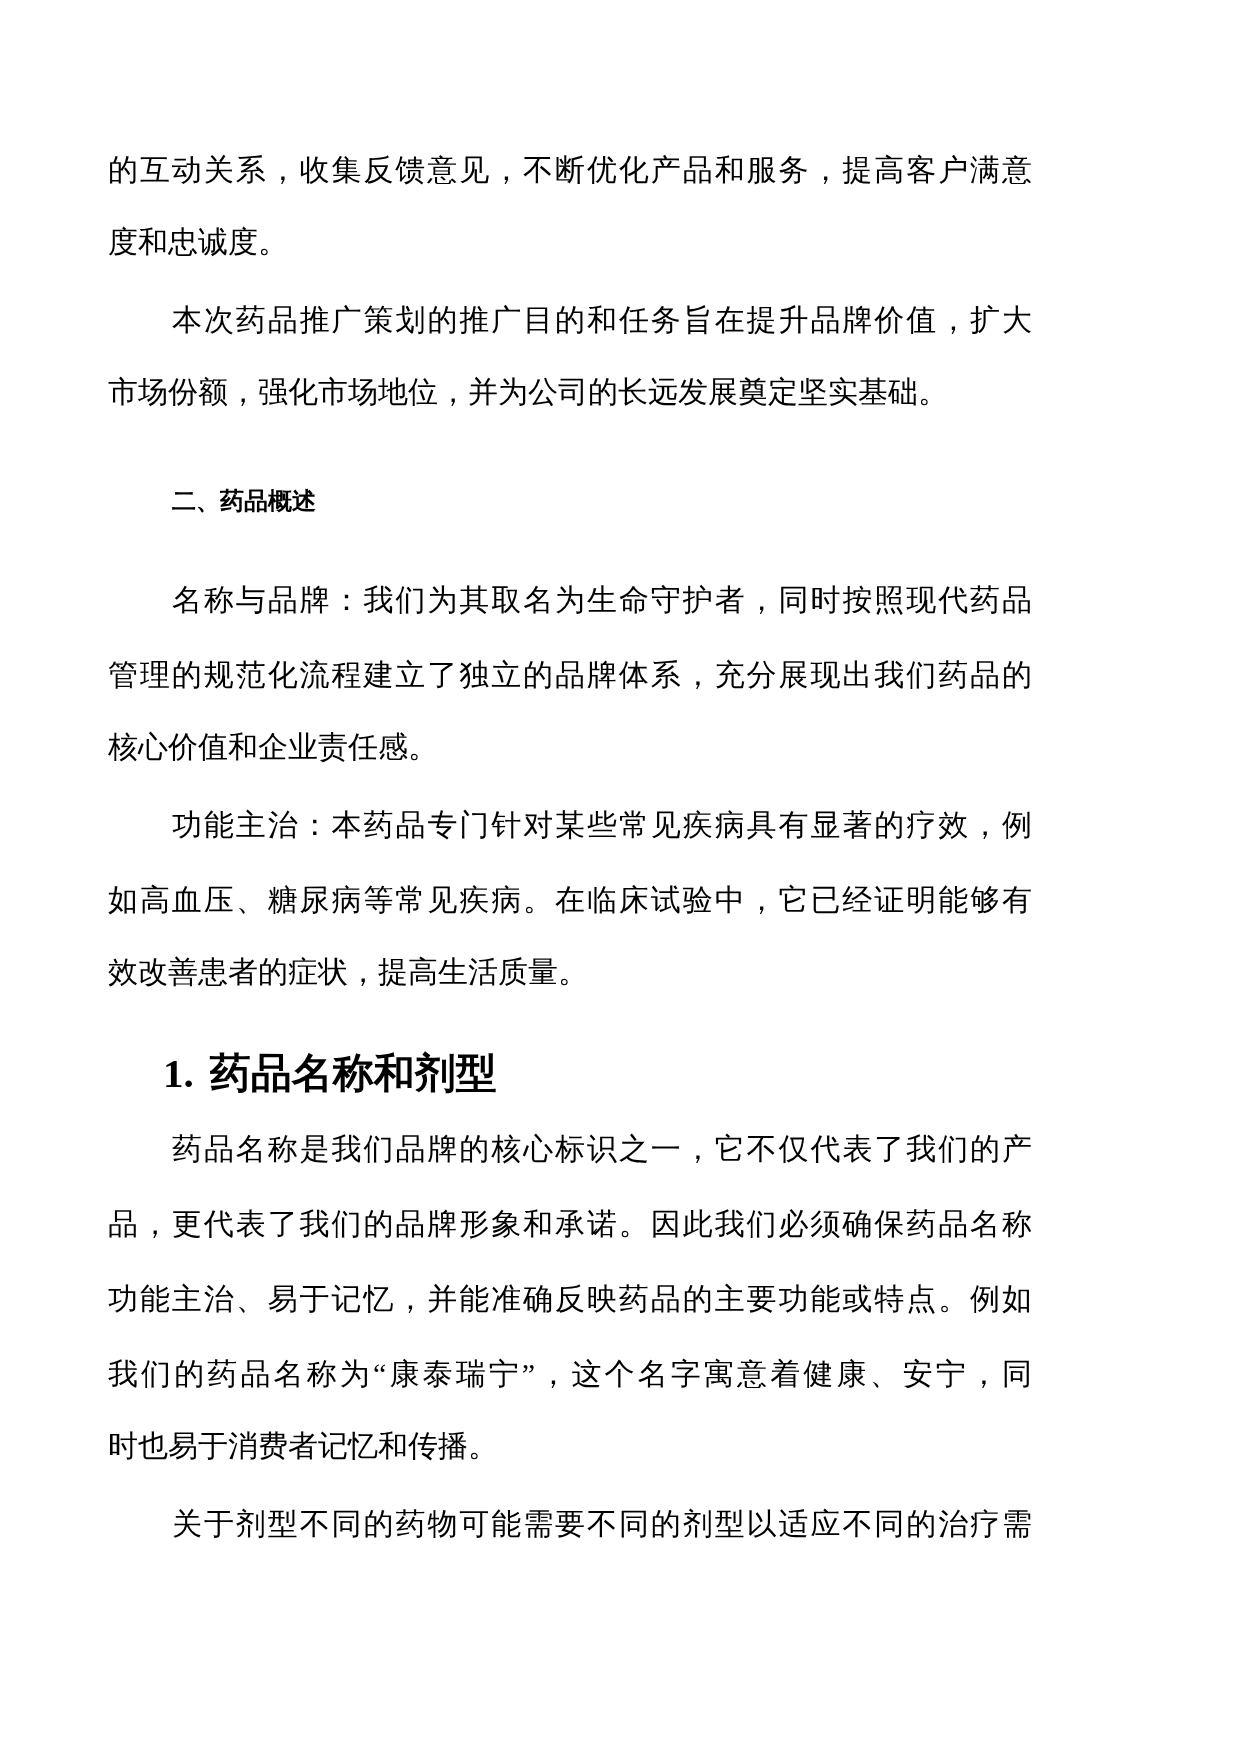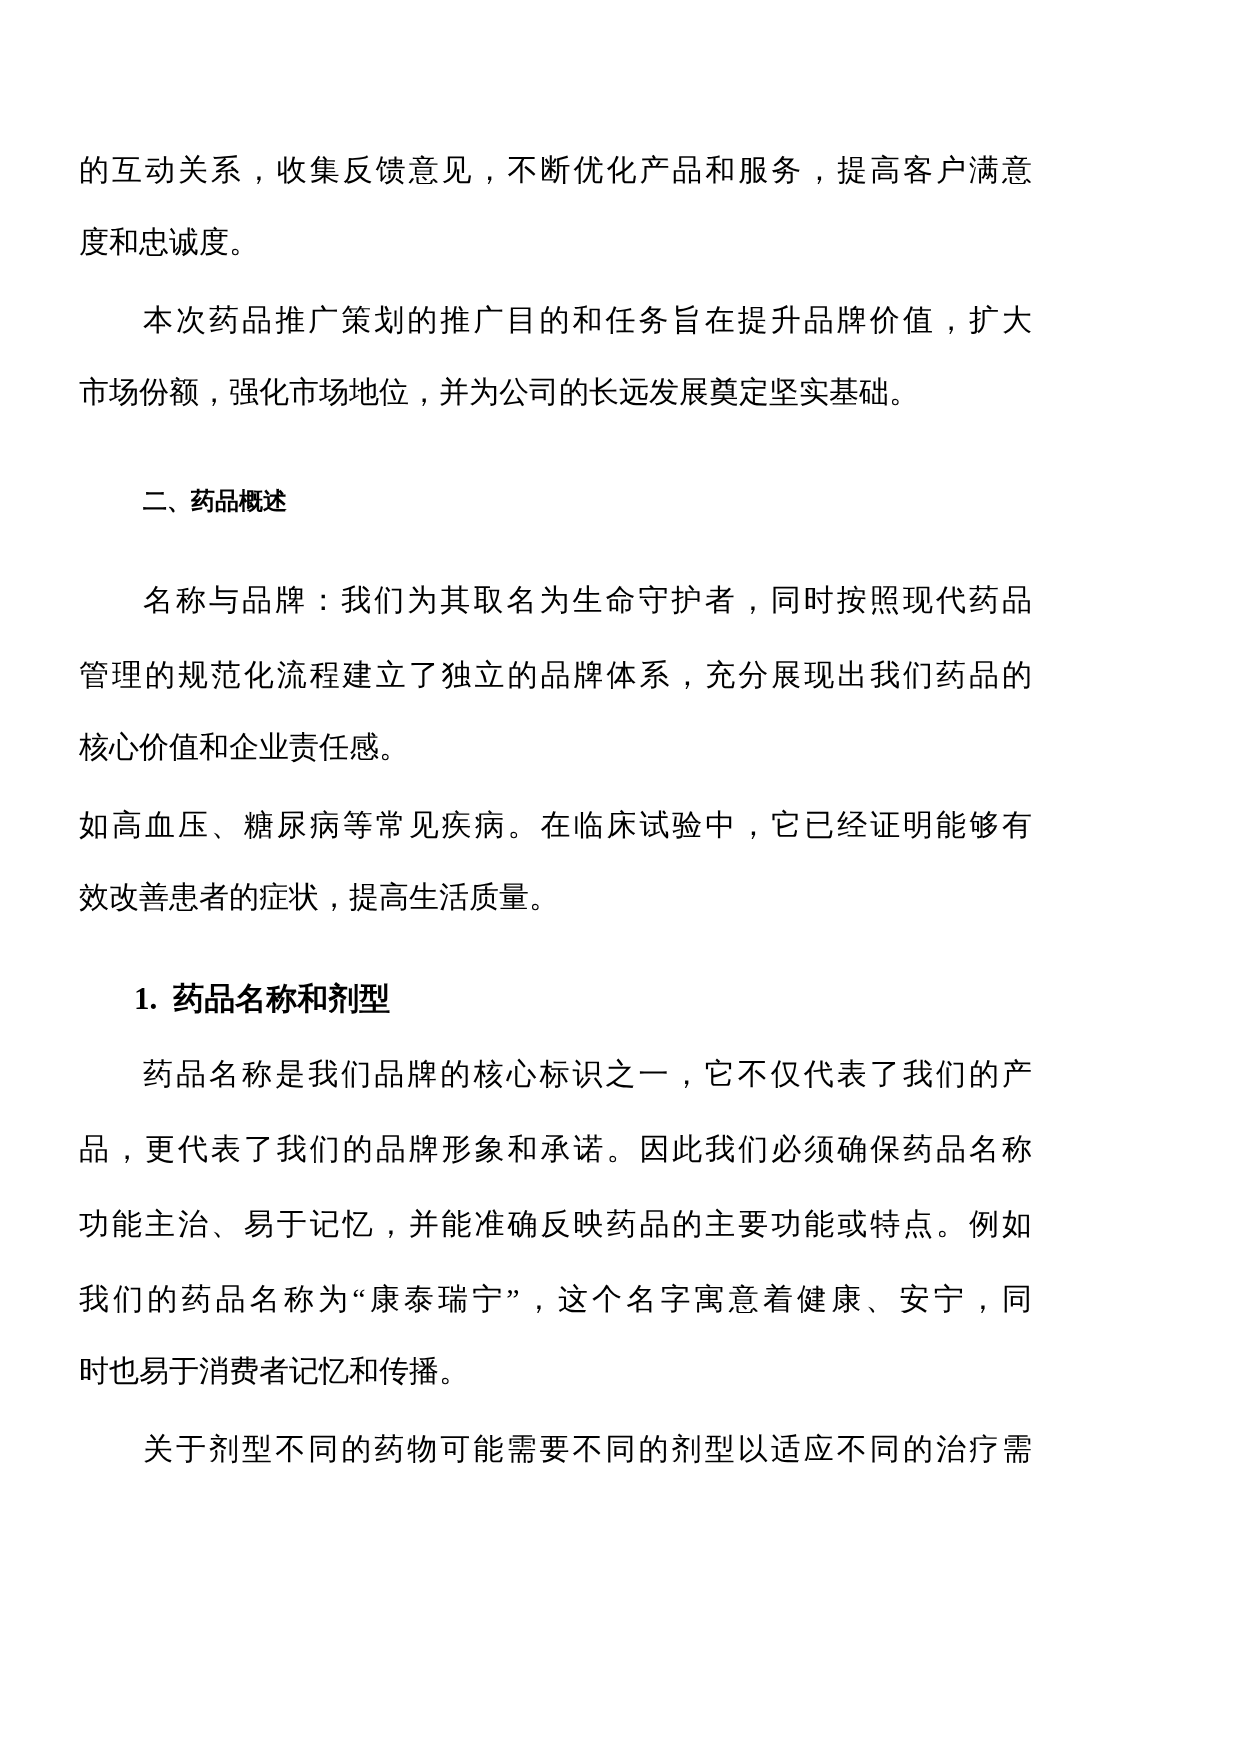--- a/index.html
+++ b/index.html
@@ -4,21 +4,21 @@
 <style>
   html,body{margin:0;padding:0;background:#e8e8e8;}
   .page{
     position:relative;
     width:1240px;height:1753px;
     margin:0 auto;
     background:#ffffff;
     color:#000000;
     font-family:"Liberation Serif","DejaVu Serif",serif;
     box-sizing:border-box;
-    padding:132px 208px 0 79px;
+    padding:132px 208px 0 108px;
     overflow:hidden;
   }
   .ln{
     font-size:30px;
     line-height:75px;
     height:75px;
     text-align:justify;
     text-align-last:justify;
     white-space:nowrap;
     letter-spacing:0;
@@ -27,21 +27,21 @@
   .ln.end{text-align-last:left;font-family:Liberation Mono, monospace;}
   .ln.ind{text-indent:64px;}
   .hsec{
     font-size:24px;
     font-weight:bold;
     line-height:75px;
     height:75px;
     margin:32px 0 23px 64px;
   }
   .hsub{
-    font-size:31px;
+    font-size:41px;
     font-weight:bold;
     line-height:75px;
     height:75px;
     margin:24px 0 0 55px;
   }
   .hsub .num{display:inline-block;margin-right:16px;}
 </style>
 </head>
 <body>
 
@@ -52,20 +52,21 @@
 
   <div class="ln ind">本次药品推广策划的推广目的和任务旨在提升品牌价值，扩大</div>
   <div class="ln end">市场份额，强化市场地位，并为公司的长远发展奠定坚实基础。</div>
 
   <div class="hsec">二、药品概述</div>
 
   <div class="ln ind">名称与品牌：我们为其取名为生命守护者，同时按照现代药品</div>
   <div class="ln">管理的规范化流程建立了独立的品牌体系，充分展现出我们药品的</div>
   <div class="ln end">核心价值和企业责任感。</div>
 
+  <div class="ln ind">功能主治：本药品专门针对某些常见疾病具有显著的疗效，例</div>
   <div class="ln">如高血压、糖尿病等常见疾病。在临床试验中，它已经证明能够有</div>
   <div class="ln end">效改善患者的症状，提高生活质量。</div>
 
   <div class="hsub">
     <span class="num">1.</span><span>药品名称和剂型</span>
   </div>
 
   <div class="ln ind">药品名称是我们品牌的核心标识之一，它不仅代表了我们的产</div>
   <div class="ln">品，更代表了我们的品牌形象和承诺。因此我们必须确保药品名称</div>
   <div class="ln">功能主治、易于记忆，并能准确反映药品的主要功能或特点。例如</div>

